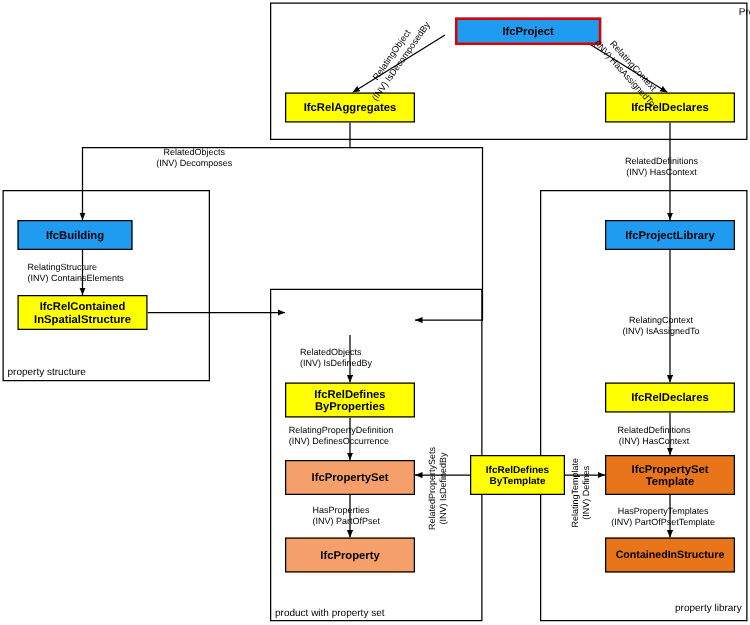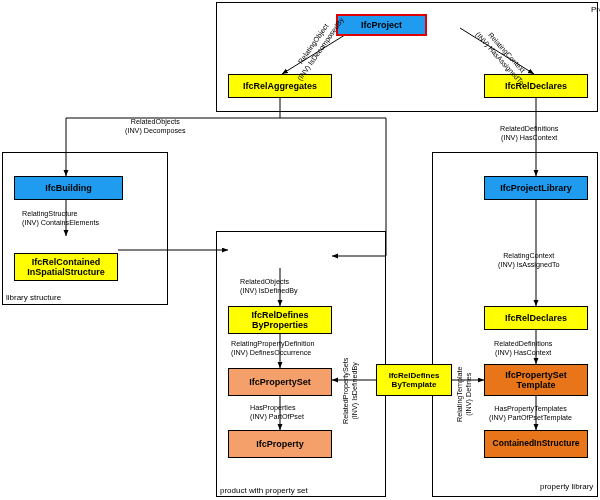--- a/index.html
+++ b/index.html
@@ -106,45 +106,45 @@
       <path d="M536,330 L536,364" marker-end="url(#arrow)"></path>
 
       <path d="M536,396 L536,430" marker-end="url(#arrow)"></path>
     </g>
   </svg>
 
   <div class="group" style="left:216px;top:2px;width:382px;height:110px;"></div>
   <div class="group-label" style="left:563px;top:5px;margin-left:28px;">Project</div>
 
   <div class="group" style="left:2px;top:152px;width:166px;height:153px;"></div>
-  <div class="group-label" style="left:6px;top:293px;">library structure</div>
+  <div class="group-label" style="left:6px;top:293px;">property structure</div>
 
   <div class="group" style="left:216px;top:231px;width:170px;height:266px;"></div>
   <div class="group-label" style="left:220px;top:486px;">product with property set</div>
 
   <div class="group" style="left:432px;top:152px;width:166px;height:345px;"></div>
   <div class="group-label" style="left:540px;top:482px;">property library</div>
 
-  <div class="node n-root" style="left:336px;top:14px;width:91px;height:22px;">
+  <div class="node n-root" style="left:364px;top:14px;width:117px;height:22px;">
     <span>IfcProject</span>
   </div>
 
   <div class="node n-yellow" style="left:228px;top:74px;width:104px;height:24px;">
     <span>IfcRelAggregates</span>
   </div>
 
   <div class="node n-yellow" style="left:484px;top:74px;width:104px;height:24px;">
     <span>IfcRelDeclares</span>
   </div>
 
-  <div class="node n-blue" style="left:14px;top:176px;width:109px;height:24px;">
+  <div class="node n-blue" style="left:14px;top:176px;width:92px;height:24px;">
     <span>IfcBuilding</span>
   </div>
 
-  <div class="node n-yellow" style="left:14px;top:236px;width:104px;height:28px;white-space:pre-line;margin-top:17px;">
+  <div class="node n-yellow" style="left:14px;top:236px;width:104px;height:28px;white-space:pre-line;">
     <span style="white-space:pre-line;">IfcRelContained
 InSpatialStructure</span>
   </div>
 
   <div class="node n-blue" style="left:484px;top:176px;width:104px;height:24px;">
     <span>IfcProjectLibrary</span>
   </div>
 
 
   <div class="node n-yellow" style="left:228px;top:306px;width:104px;height:28px;white-space:pre-line;">

